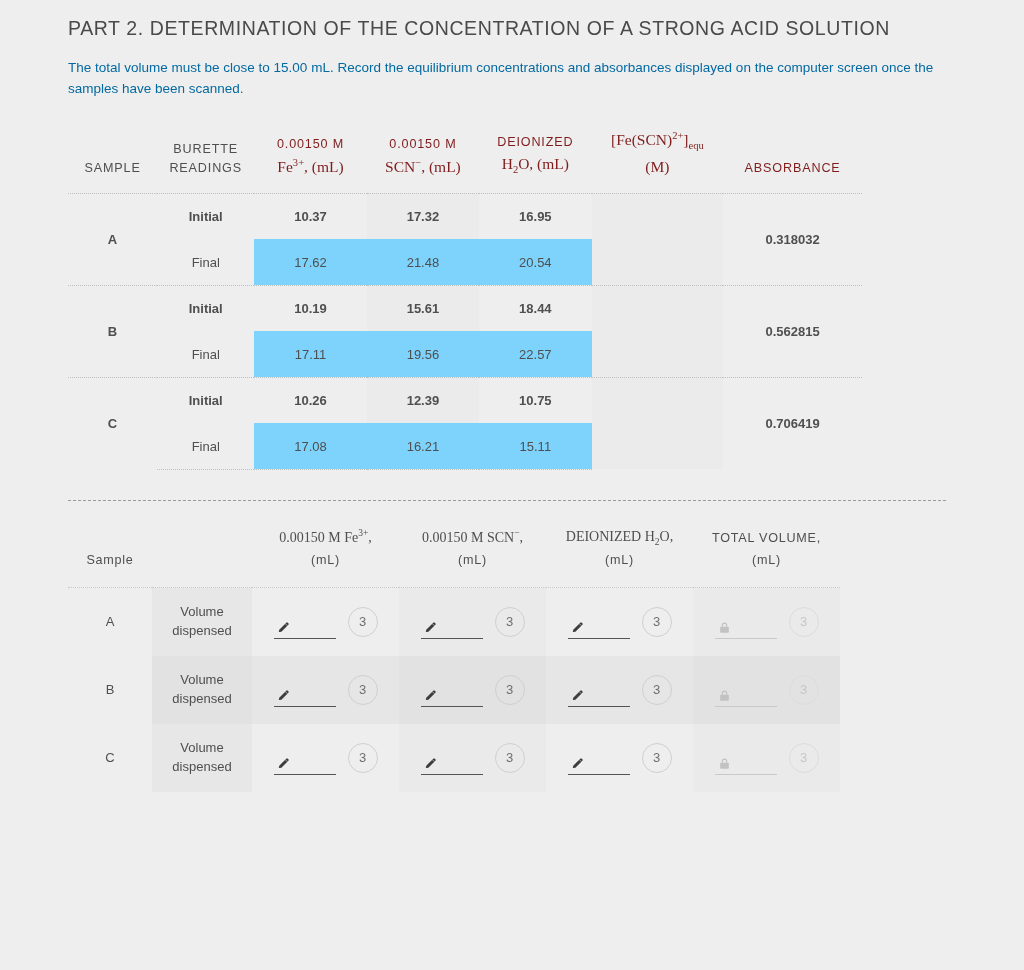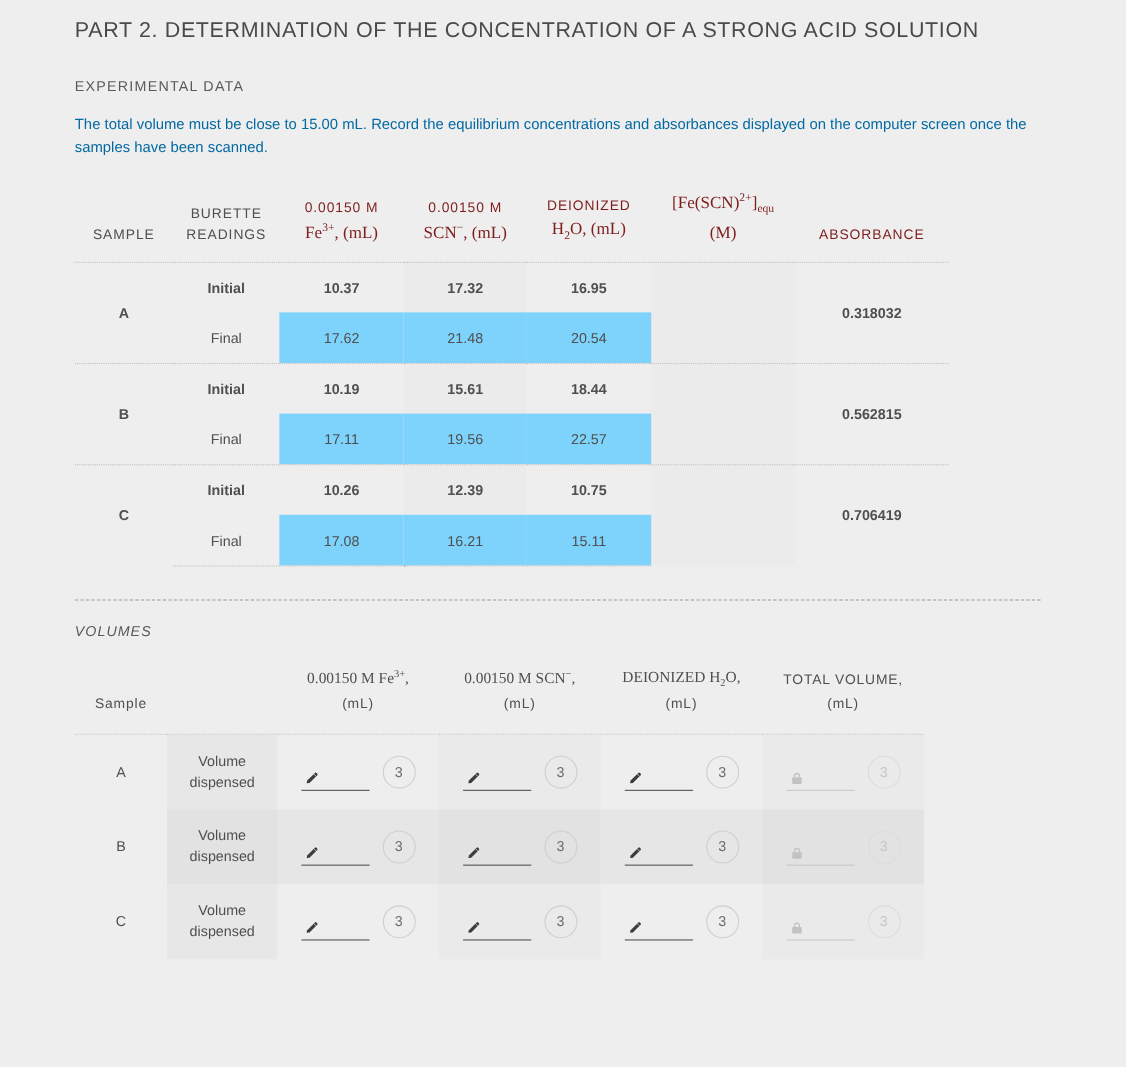--- a/index.html
+++ b/index.html
@@ -183,21 +183,20 @@
   svg.ico { display: block; }
 </style>
 </head>
 <body>
 
 <div id="page">
 <div class="inner">
 
   <h1 class="part-title">PART 2. DETERMINATION OF THE CONCENTRATION OF A STRONG ACID SOLUTION</h1>
 
-  <div class="section-label">EXPERIMENTAL DATA</div>
 
   <p class="desc">The total volume must be close to 15.00 mL. Record the equilibrium concentrations and absorbances displayed on the computer screen once the samples have been scanned.</p>
 
   <table class="data-tbl">
     <colgroup>
       <col style="width:88px">
           <col style="width:96px">
           <col style="width:111px">
       <col style="width:111px">
           <col style="width:111px">
@@ -278,21 +277,20 @@
         <td class="valcell shade">17.08</td>
         <td class="valcell shade">16.21</td>
         <td class="valcell shade">15.11</td>
       </tr>
     </tbody>
   </table>
 
   <hr class="hr-dashed">
 
 
-  <div class="subsection-label">VOLUMES</div>
 
 
   <table class="vol-tbl">
     <colgroup>
       <col style="width:84px">
           <col style="width:100px">
       <col style="width:147px">
           <col style="width:147px">
       <col style="width:147px">
           <col style="width:147px">

